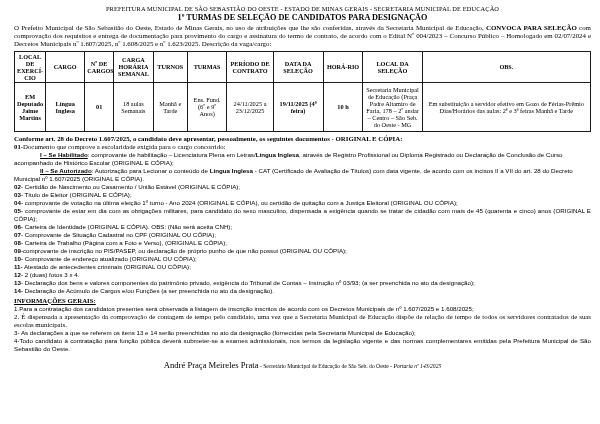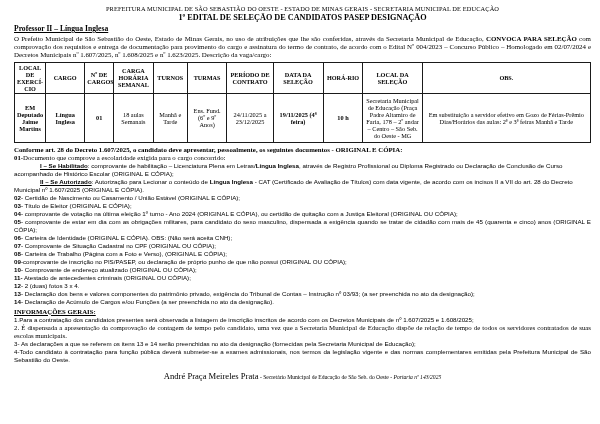--- a/index.html
+++ b/index.html
@@ -58,22 +58,21 @@
   .sig-name{font-size:8.6px;font-family:"Liberation Serif", serif;}
   .sig-role{font-size:5.6px;}
   .sig-portaria{font-size:5.6px;font-style:italic;}
 </style>
 </head>
 <body>
 
 <div class="page">
 
   <div class="hdr-line1">PREFEITURA MUNICIPAL DE SÃO SEBASTIÃO DO OESTE - ESTADO DE MINAS GERAIS - SECRETARIA MUNICIPAL DE EDUCAÇÃO</div>
-  <div class="hdr-line2">1º EDITAL DE SELEÇÃO DE CANDIDATOS PASEP DESIGNAÇÃO</div>
-  <div class="position">Professor II – Língua Inglesa</div>
+  <div class="hdr-line2">1º TURMAS DE SELEÇÃO DE CANDIDATOS PARA DESIGNAÇÃO</div>
 
   <div class="intro"><span>O Prefeito Municipal de São Sebastião do Oeste, Estado de Minas Gerais, no uso de atribuições que lhe são conferidas, através da Secretaria Municipal de Educação, </span><b>CONVOCA PARA SELEÇÃO</b><span> com comprovação dos requisitos e entrega de documentação para provimento do cargo e assinatura do termo de contrato, de acordo com o Edital Nº 004/2023 – Concurso Público – Homologado em 02/07/2024 e Decretos Municipais nº 1.607/2025, nº 1.608/2025 e nº 1.623/2025. Descrição da vaga/cargo:</span></div>
 
   <table class="vac">
     <colgroup>
       <col class="c1">
         <col class="c2">
         <col class="c3">
         <col class="c4">
         <col class="c5">

